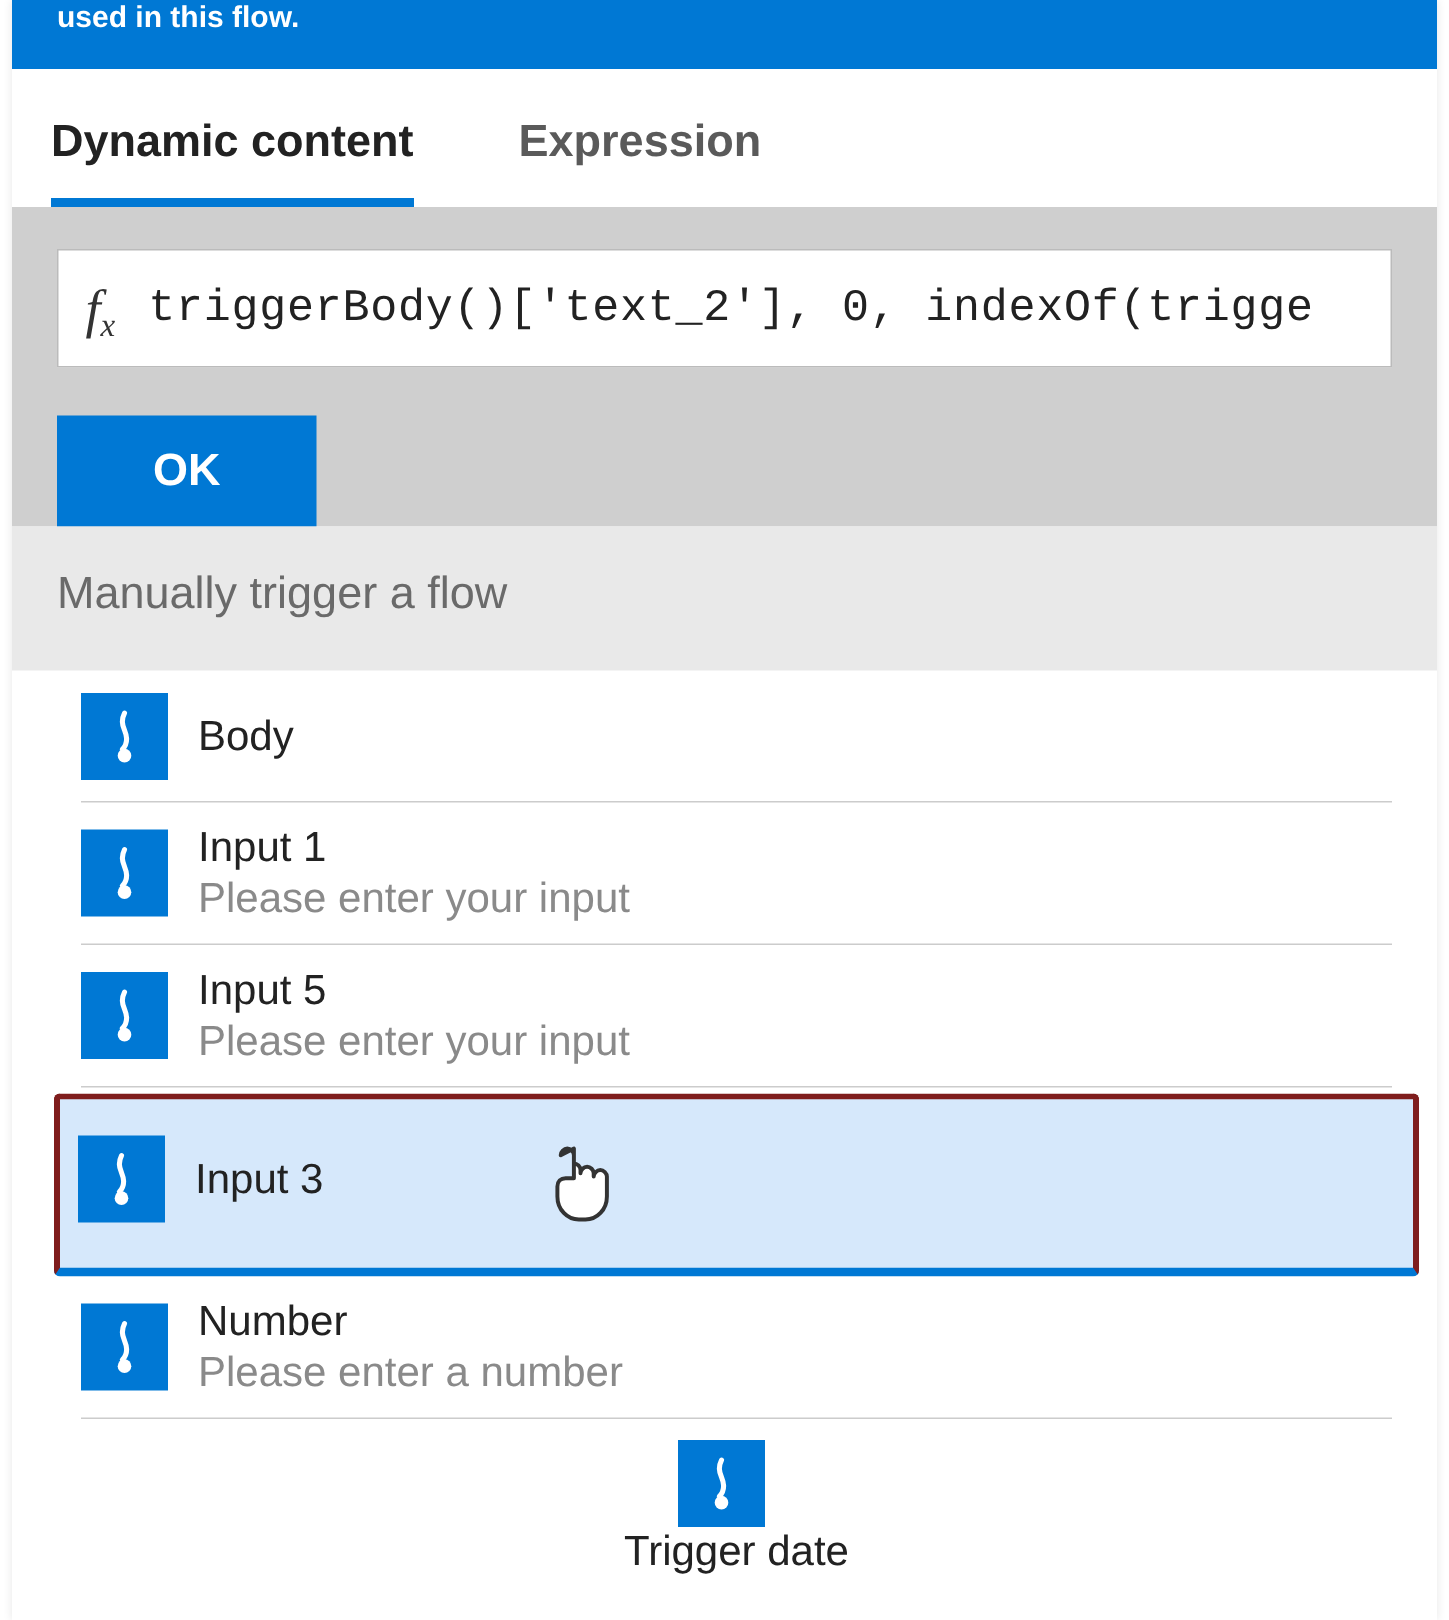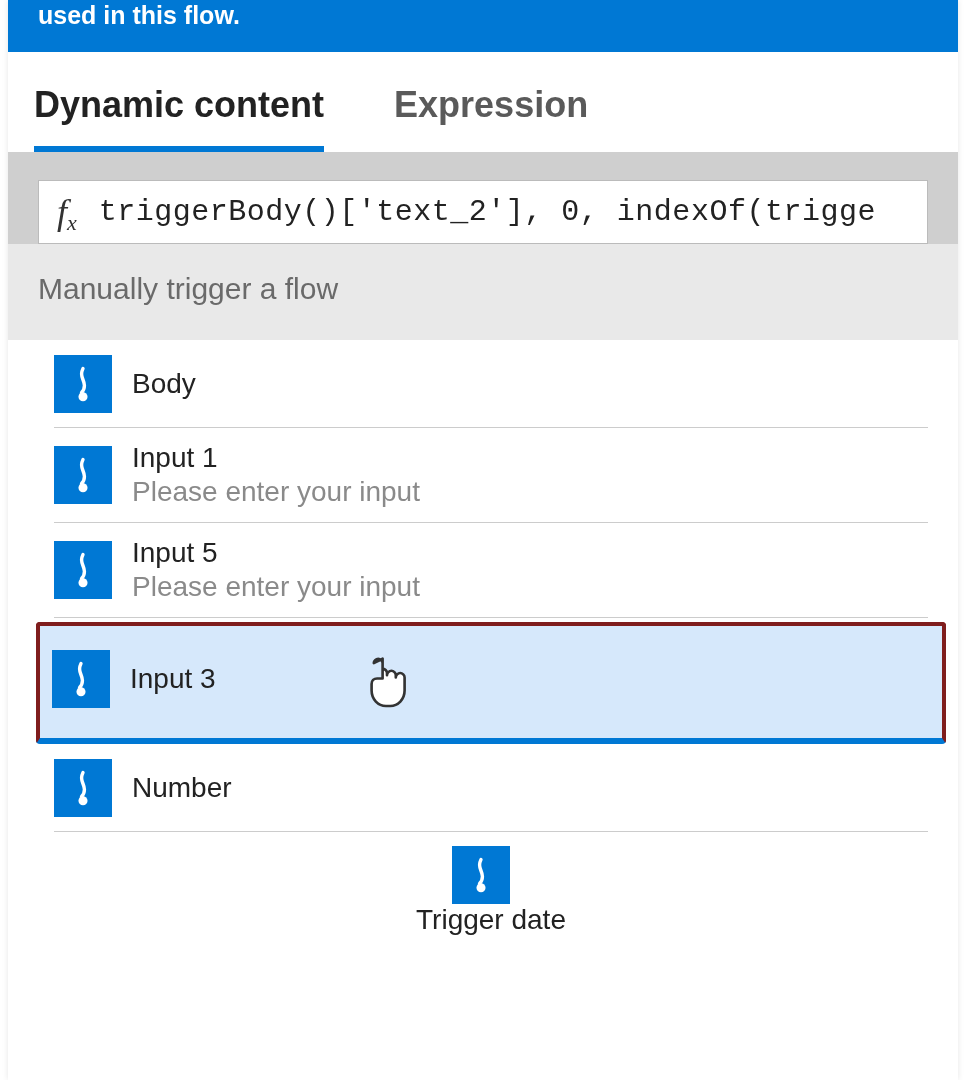--- a/index.html
+++ b/index.html
@@ -18,53 +18,53 @@
     top: 0;
     bottom: 0;
     background: #fff;
     box-shadow: 0 0 6px rgba(0,0,0,0.1);
     display: flex;
     flex-direction: column;
   }
   .header-banner {
     background: #0078d4;
     color: #fff;
-    font-size: 25px;
+    font-size: 20px;
     font-weight: 600;
     padding: 0 30px 22px 30px;
     line-height: 1.2;
   }
   .tabs {
     display: flex;
     padding: 32px 26px 0 26px;
     gap: 70px;
     background: #fff;
   }
   .tab {
-    font-size: 36px;
+    font-size: 30px;
     font-weight: 600;
     color: #5a5a5a;
     padding-bottom: 20px;
     cursor: pointer;
     border-bottom: 6px solid transparent;
   }
   .tab.active {
     color: #222;
     border-bottom: 6px solid #0078d4;
   }
   .expression-area {
     background: #cfcfcf;
     padding: 28px 30px 0 30px;
   }
   .fx-box {
     display: flex;
     align-items: center;
     background: #fff;
     border: 1px solid #bbb;
-    height: 64px;
+    height: 79px;
     overflow: hidden;
   }
   .fx-label {
     font-family: "Times New Roman", serif;
     font-style: italic;
     font-size: 36px;
     padding: 0 22px 0 18px;
     color: #333;
   }
   .fx-sub {
@@ -169,20 +169,23 @@
   <div class="tabs">
     <div class="tab active">Dynamic content</div>
     <div class="tab">Expression</div>
   </div>
 
   <div class="expression-area">
     <div class="fx-box">
       <span class="fx-label">f<span class="fx-sub">x</span></span>
       <div class="fx-input">triggerBody()['text_2'], 0, indexOf(trigge</div>
     </div>
+    <div class="ok-row">
+      <button class="ok-btn">OK</button>
+    </div>
   </div>
 
   <div class="section-header">Manually trigger a flow</div>
 
   <div class="items">
       <div class="wrap">
         <div class="item">
           <div class="item-icon">
 <svg viewBox="0 0 24 28" fill="none">
   <path d="M12 3 C12 3 11 5 11 7 C11 10 13 12 13 15 C13 18 11 20 11 20" stroke="#fff" stroke-width="2.4" fill="none" stroke-linecap="round"></path>
@@ -244,20 +247,21 @@
       <div class="wrap">
         <div class="item">
           <div class="item-icon">
 <svg viewBox="0 0 24 28" fill="none">
   <path d="M12 3 C12 3 11 5 11 7 C11 10 13 12 13 15 C13 18 11 20 11 20" stroke="#fff" stroke-width="2.4" fill="none" stroke-linecap="round"></path>
   <circle cx="12" cy="23" r="3.2" fill="#fff"></circle>
 </svg>
           </div>
           <div class="item-text">
             <div class="item-title">Number</div>
+            <div class="item-desc">Please enter a number</div>
           </div>
         </div>
       </div>
       <div class="wrap">
         <div class="item">
           <div class="item-icon">
 <svg viewBox="0 0 24 28" fill="none">
   <path d="M12 3 C12 3 11 5 11 7 C11 10 13 12 13 15 C13 18 11 20 11 20" stroke="#fff" stroke-width="2.4" fill="none" stroke-linecap="round"></path>
   <circle cx="12" cy="23" r="3.2" fill="#fff"></circle>
 </svg>

